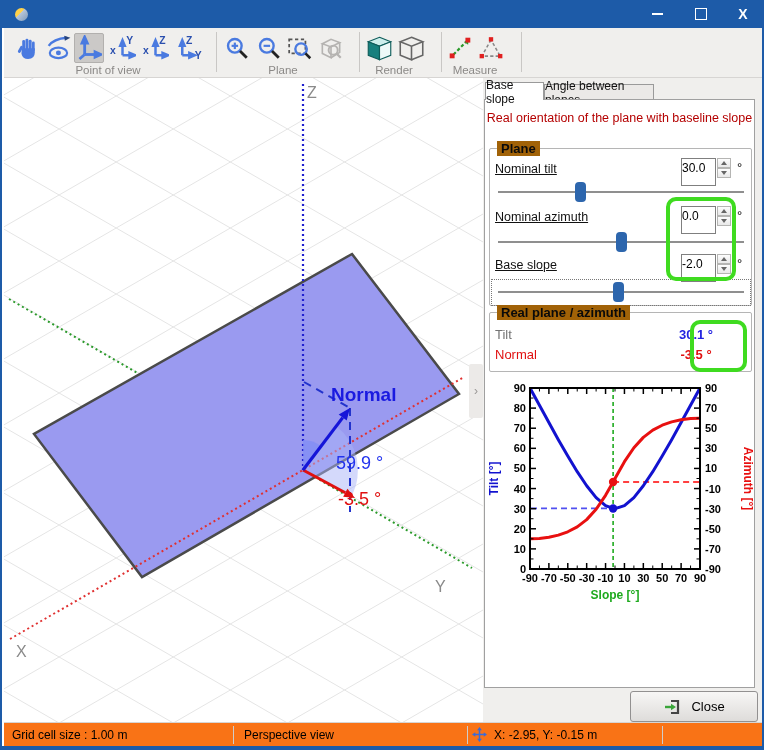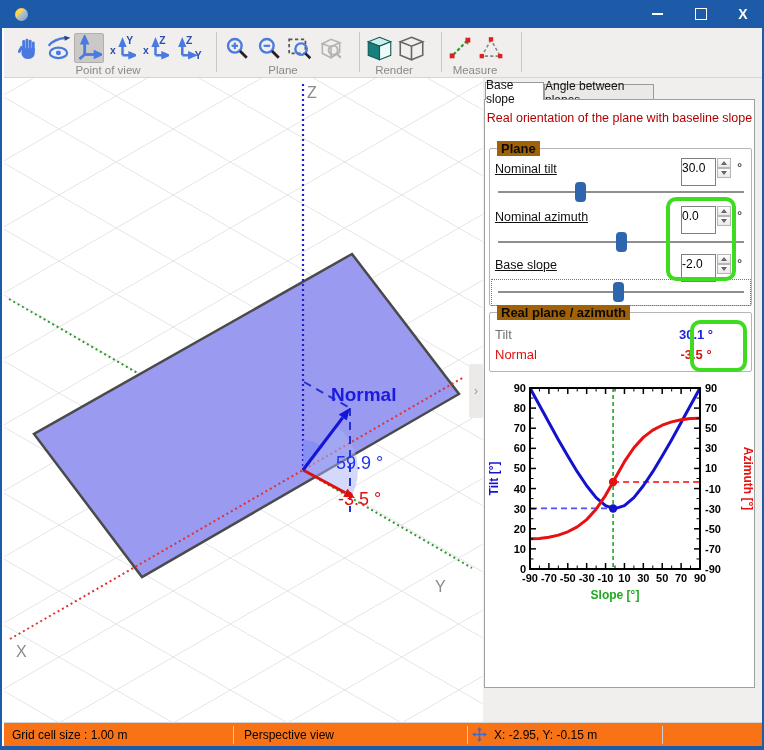--- a/index.html
+++ b/index.html
@@ -484,20 +484,28 @@
         <line x1="208" y1="16" x2="214" y2="16" stroke="#000" stroke-width="1.5"></line>
         <text x="219" y="20" text-anchor="start" font-size="11" font-weight="bold" font-family="Liberation Sans,sans-serif">90</text>
         <circle cx="127.11111111111111" cy="136.46555555555557" r="4.2" fill="#1212cf"></circle>
         <circle cx="127.11111111111111" cy="110.01944444444445" r="4.2" fill="#e81010"></circle>
         <text x="12" y="106.5" text-anchor="middle" font-size="12" font-weight="bold" fill="#1212cf" font-family="Liberation Sans,sans-serif" transform="rotate(-90 12 106.5)">Tilt [°]</text>
         <text x="258" y="106.5" text-anchor="middle" font-size="12" font-weight="bold" fill="#e81010" font-family="Liberation Sans,sans-serif" transform="rotate(90 258 106.5)">Azimuth [°]</text>
         <text x="129" y="227" text-anchor="middle" font-size="12" font-weight="bold" fill="#1faa1f" font-family="Liberation Sans,sans-serif">Slope [°]</text>
       </svg>
   </div>
 
+  <div class="closebtn">
+    <svg width="20" height="20" viewBox="0 0 20 20" fill="none">
+        <path d="M8 4 h7 v12 h-7" stroke="#444" stroke-width="2.2"></path>
+        <line x1="2" y1="10" x2="9" y2="10" stroke="#3aa53a" stroke-width="2.4"></line>
+        <polygon points="13,10 8,6.8 8,13.2" fill="#3aa53a"></polygon>
+      </svg>
+    <span>Close</span>
+  </div>
 
   <div class="statusbar">
     <div class="cell" style="left:8px;">Grid cell size :  1.00 m</div>
     <div class="ssep" style="left:229px;"></div>
     <div class="cell" style="left:240px;">Perspective view</div>
     <div class="ssep" style="left:463px;"></div>
     <div class="cell" style="left:468px;top:4px;">
       <svg width="15" height="15" viewBox="0 0 16 16" fill="#3a6bd8">
           <polygon points="8,0 5.5,3.5 10.5,3.5"></polygon>
           <polygon points="8,16 5.5,12.5 10.5,12.5"></polygon>

